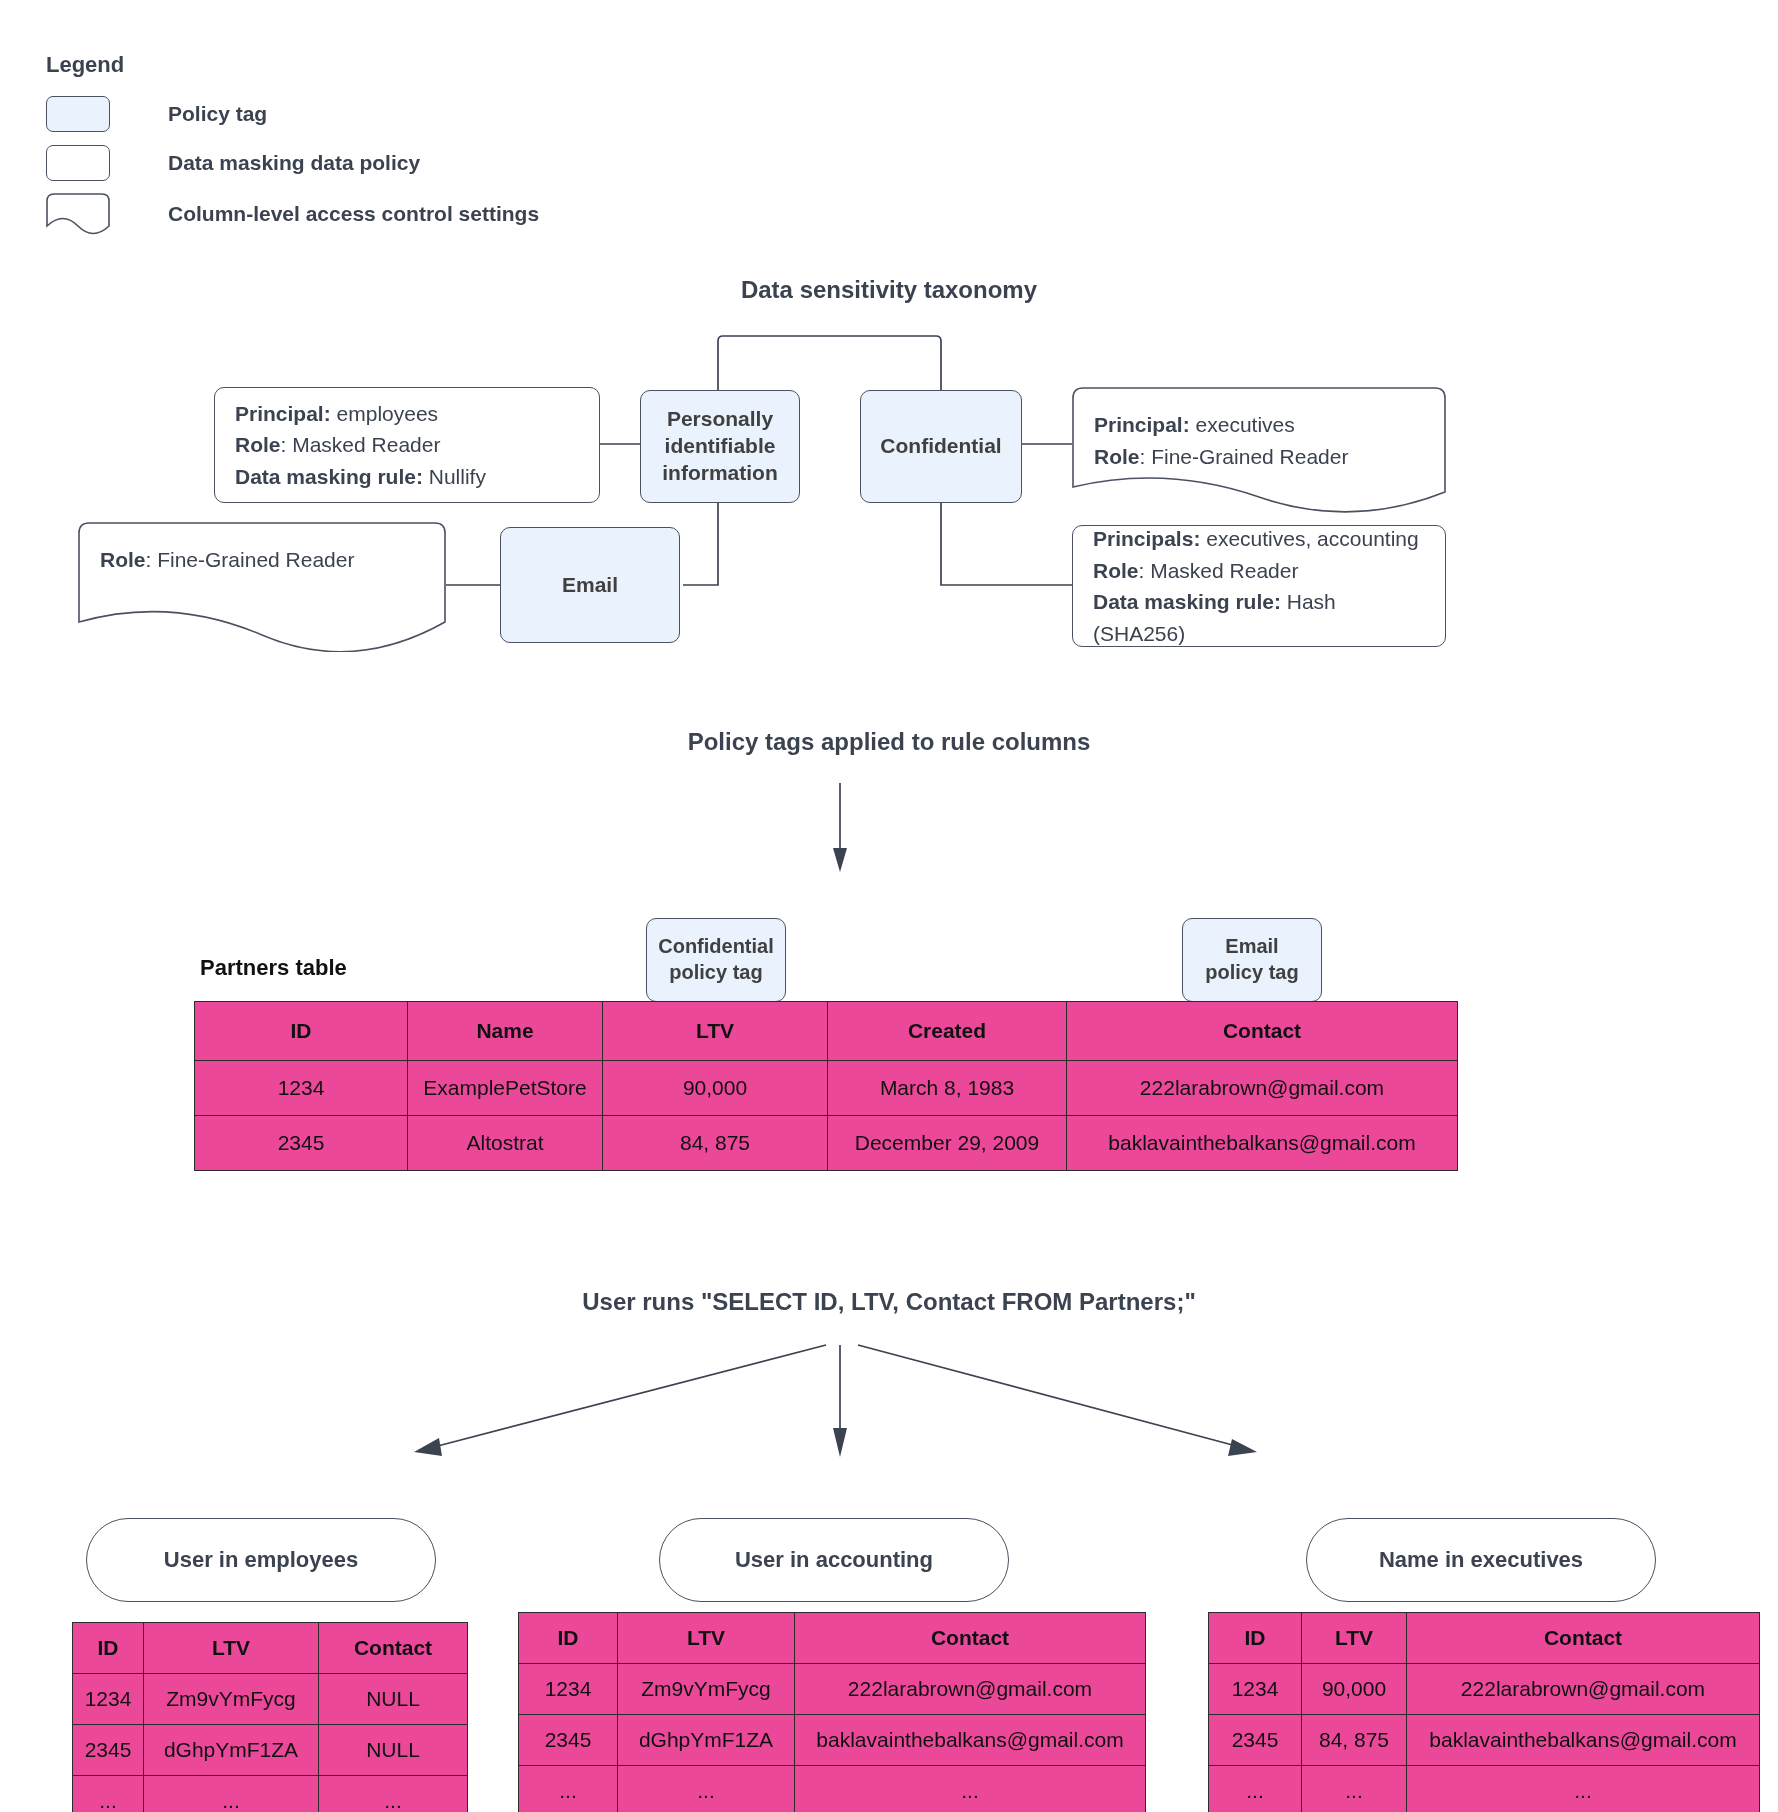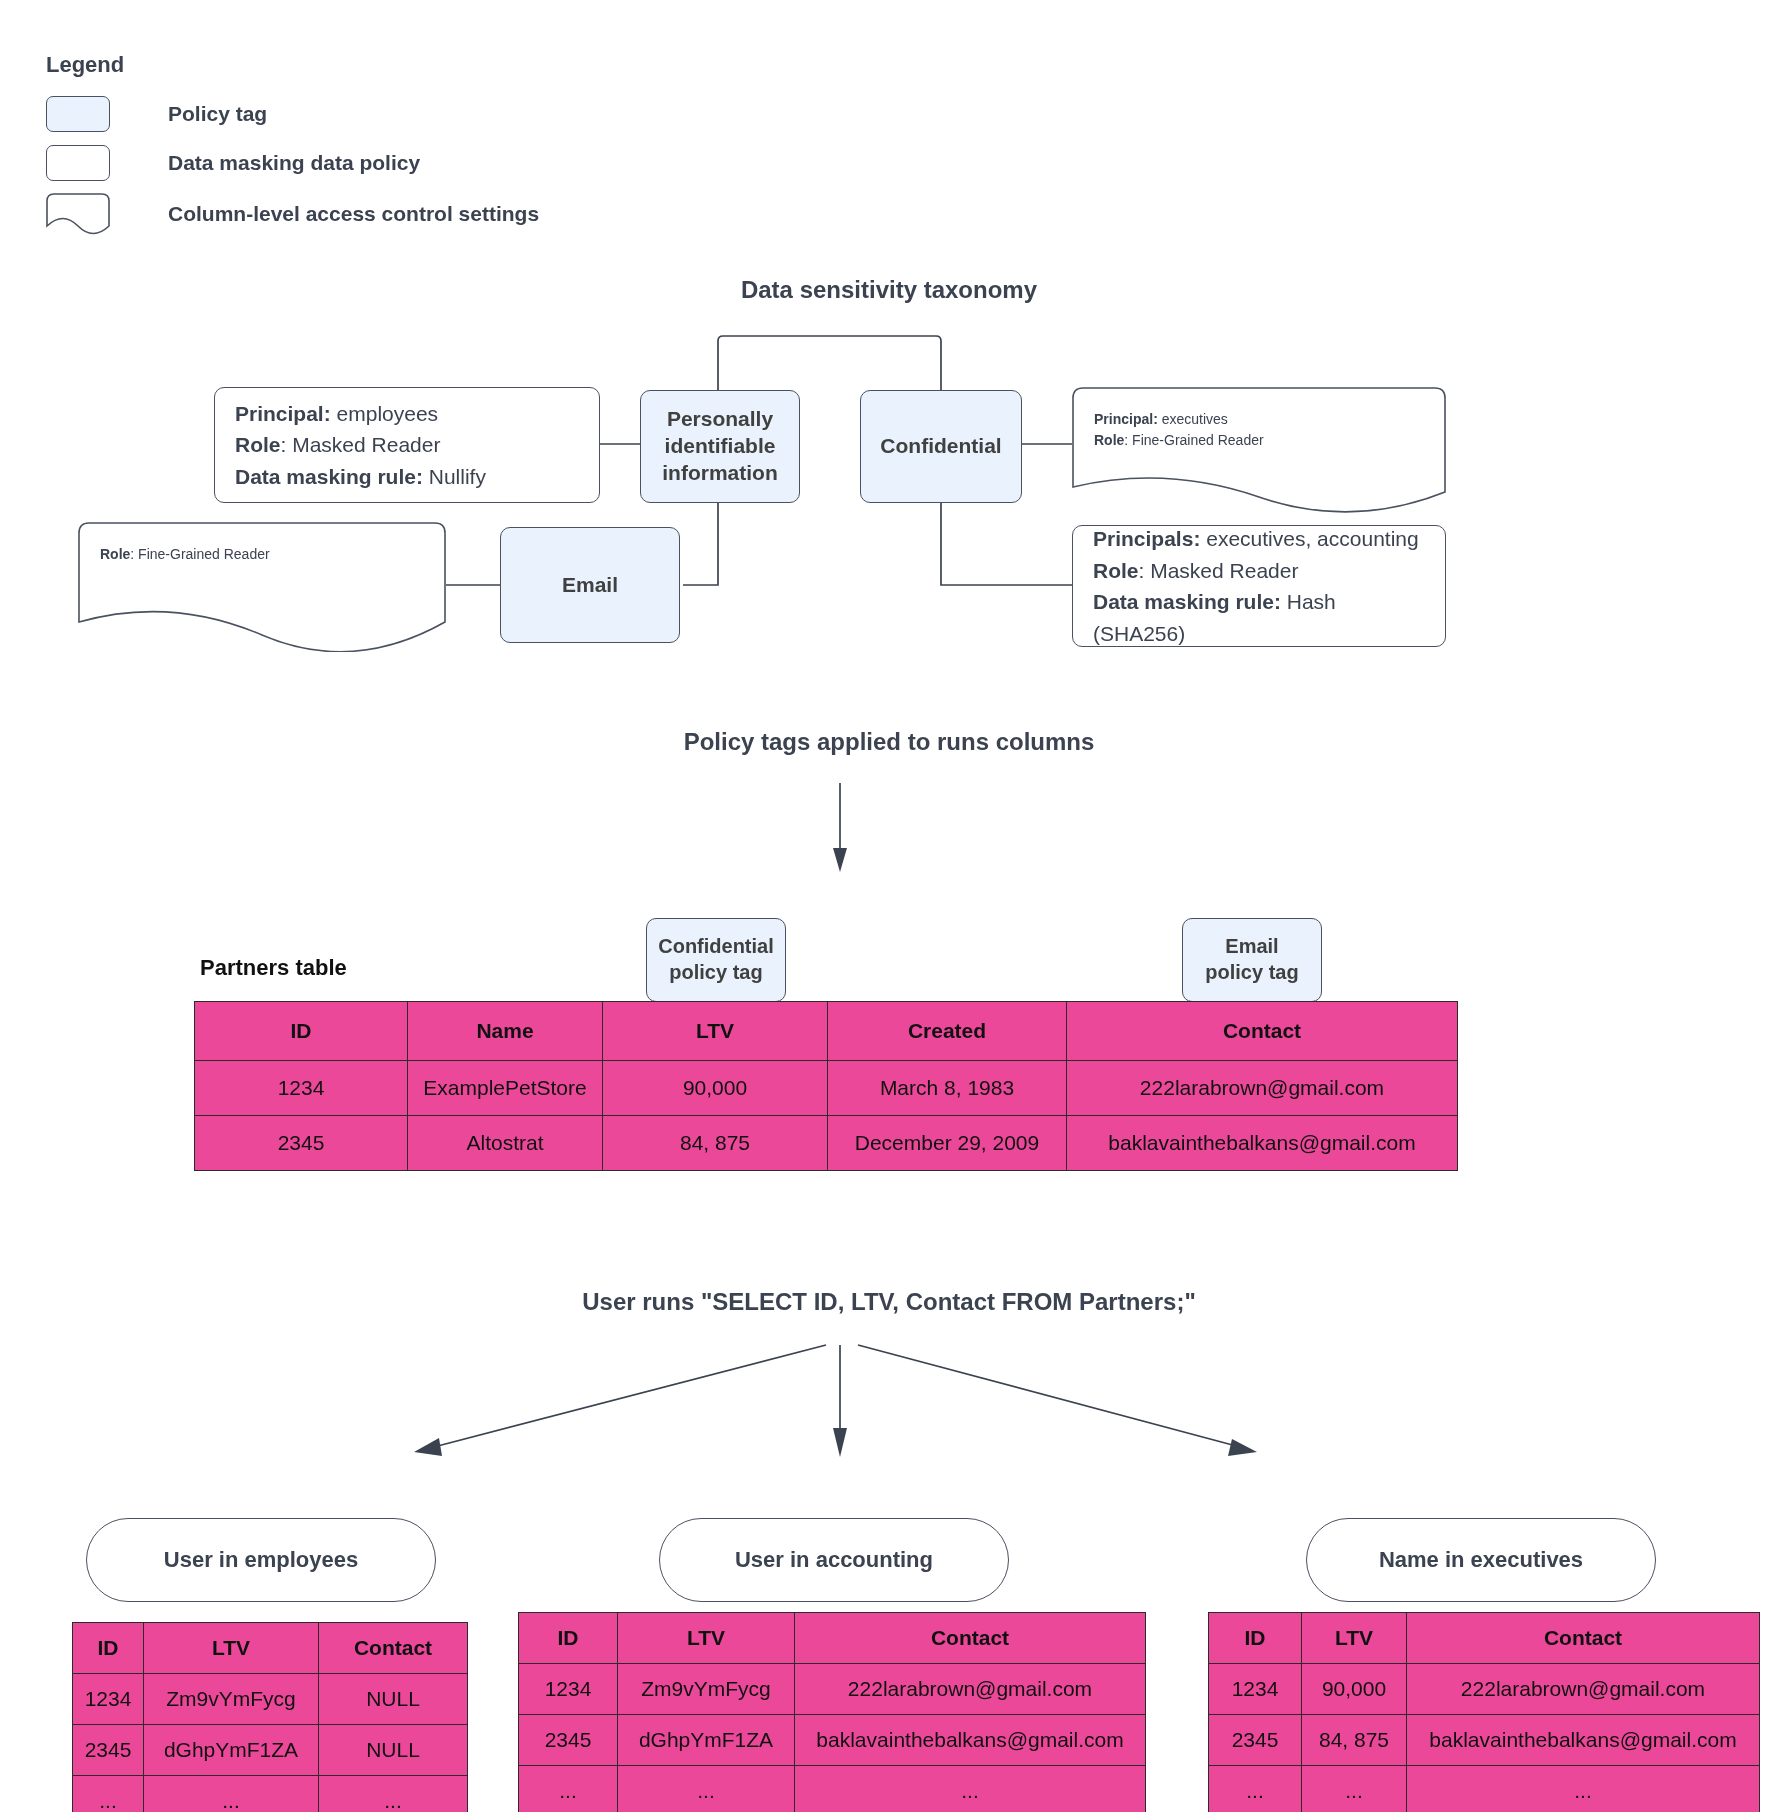--- a/index.html
+++ b/index.html
@@ -34,21 +34,21 @@
     display:flex;flex-direction:column;justify-content:center;
     padding:0 20px;font-size:21px;line-height:1.5;color:#3b4250;
   }
   .policy b{font-weight:bold;color:#3b4250;}
 
   
   .wavybox{position:absolute;}
   .wavybox .wtext{
     position:absolute;left:0;top:0;width:100%;
     padding:22px 22px 0 22px;box-sizing:border-box;
-    font-size:14px;line-height:1.5;color:#3b4250;
+    font-size:21px;line-height:1.5;color:#3b4250;
   }
 
   
   .heading{font-size:24px;font-weight:bold;color:#3b4250;text-align:center;white-space:nowrap;}
 
   
   table.grid{border-collapse:collapse;background:#ec4899;}
   table.grid td,table.grid th{
     border:1.1px solid #2b2b2b;padding:0;text-align:center;
     font-size:21px;font-weight:normal;color:#111;
@@ -171,21 +171,21 @@
     <div><b>Role</b><span>: Fine-Grained Reader</span></div>
   </div>
 </div>
 
 <div class="abs policy" style="left:1072px;top:525px;width:374px;height:122px;">
   <div><b>Principals:</b><span> executives, accounting</span></div>
   <div><b>Role</b><span>: Masked Reader</span></div>
   <div><b>Data masking rule:</b><span> Hash (SHA256)</span></div>
 </div>
 
-<div class="abs heading" style="left:0;top:728px;width:1778px;">Policy tags applied to runs columns</div>
+<div class="abs heading" style="left:0;top:728px;width:1778px;">Policy tags applied to rule columns</div>
 
 <div class="abs lbl" style="left:200px;top:955px;">Partners table</div>
 
 <div class="abs node tagfill" style="left:646px;top:918px;width:140px;height:84px;flex-direction:column;font-size:20px;">
   <span>Confidential</span>
   <span>policy tag</span>
 </div>
 <div class="abs node tagfill" style="left:1182px;top:918px;width:140px;height:84px;flex-direction:column;font-size:20px;">
   <span>Email</span>
   <span>policy tag</span>

